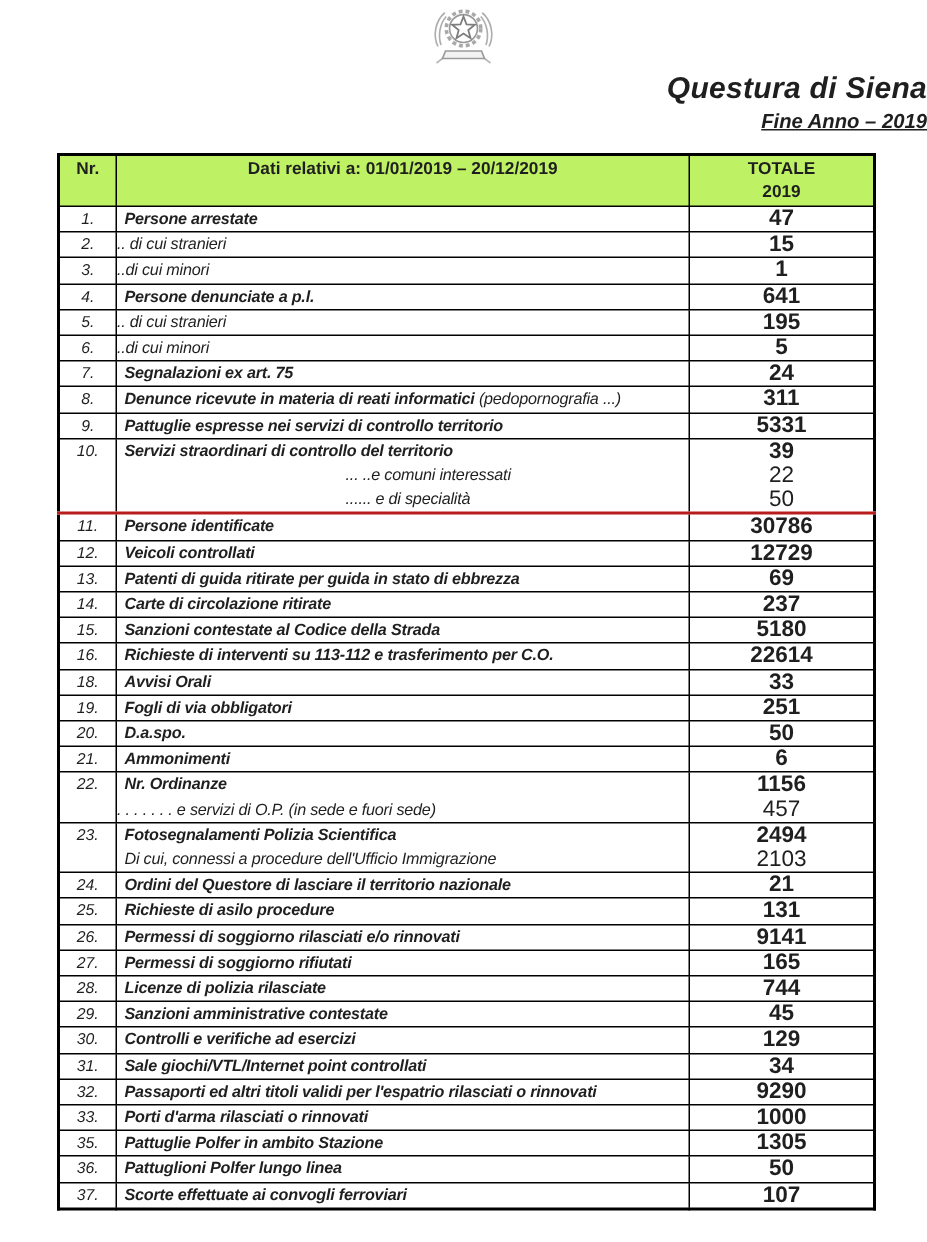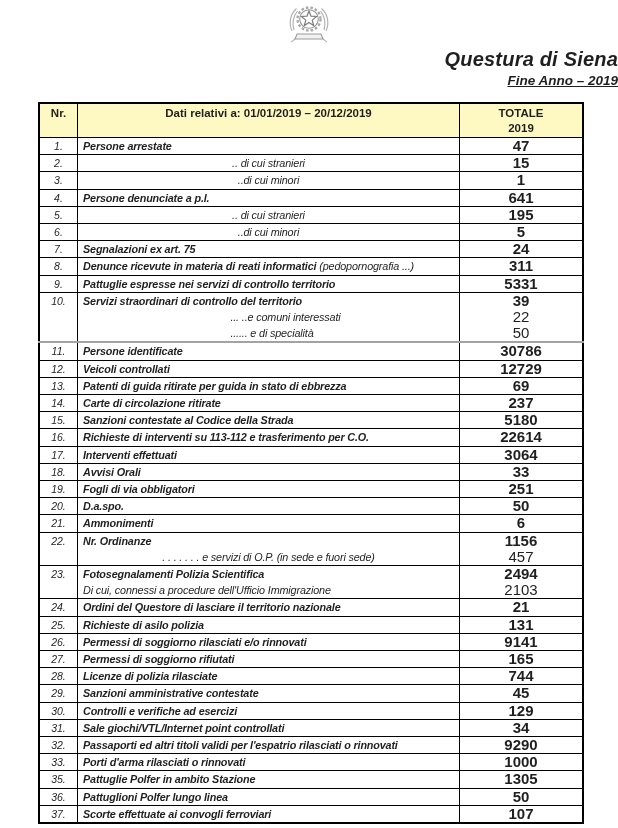--- a/index.html
+++ b/index.html
@@ -20,48 +20,48 @@
     text-decoration:underline; margin-bottom:14px;
   }
 
   table.stats {
     border-collapse:collapse; table-layout:fixed;
     width:540px; margin-left:38px;
     border:2px solid #000;
   }
   .stats th, .stats td { border:1px solid #000; padding:0; vertical-align:top; }
   .stats thead th {
-    background:#fef9c3; font-weight:bold; text-align:center;
+    background:#bef264; font-weight:bold; text-align:center;
     font-size:11.5px; line-height:14.5px; padding:2px 0;margin-left:31px;
   }
   th.c-nr  { width:37px; }
   th.c-desc{ width:381px; }
   th.c-tot { width:122px; }
 
   td.nr {
     font-style:italic; text-align:center;
     font-size:10.5px; line-height:16.2px;
   }
   .line {
     font-size:10.8px; line-height:16.2px; height:16.2px;
     white-space:nowrap; overflow:hidden; letter-spacing:-0.15px;font-style:italic;
   }
   .line.main   { font-weight:bold; padding-left:5px; }
-  .line.sub-center { text-align:center; font-weight:normal; }
+  .line.sub-center { text-align:left; font-weight:normal; }
   .line.sub-offset { padding-left:40%; font-weight:normal; }
   .line.sub-left   { padding-left:5px; font-weight:normal; }
   .note { font-weight:normal; }
 
   .val {
     font-weight:bold; text-align:center;
     font-size:15px; line-height:16.2px; height:16.2px;
   }
   .val.reg { font-weight:normal; }
 
-  tr.thick-top td { border-top:2px solid #a3a3a3; }
+  tr.thick-top td { border-top:2px solid #b91c1c; }
 </style>
 </head>
 <body>
 
 <div class="page">
 
   <div class="doc-header">
     <svg class="emblem" width="50" height="42" viewBox="0 0 50 42" aria-hidden="true">
       <g fill="none" stroke="#9a9a9a" stroke-width="1.1">
         <circle cx="25" cy="16" r="11.5" stroke-width="2.4" stroke-dasharray="2.6 2" opacity="0.85"></circle>
@@ -231,29 +231,20 @@
         <tr>
           <td class="nr">16.</td>
           <td>
             <div class="line main">Richieste di interventi su 113-112 e trasferimento per C.O.</div>
           </td>
           <td>
             <div class="val">22614</div>
           </td>
         </tr>
         <tr>
-          <td class="nr">17.</td>
-          <td>
-            <div class="line main">Interventi effettuati</div>
-          </td>
-          <td>
-            <div class="val">3064</div>
-          </td>
-        </tr>
-        <tr>
           <td class="nr">18.</td>
           <td>
             <div class="line main">Avvisi Orali</div>
           </td>
           <td>
             <div class="val">33</div>
           </td>
         </tr>
         <tr>
           <td class="nr">19.</td>
@@ -309,21 +300,21 @@
           <td>
             <div class="line main">Ordini del Questore di lasciare  il territorio nazionale</div>
           </td>
           <td>
             <div class="val">21</div>
           </td>
         </tr>
         <tr>
           <td class="nr">25.</td>
           <td>
-            <div class="line main">Richieste di asilo polizia</div>
+            <div class="line main">Richieste di asilo procedure</div>
           </td>
           <td>
             <div class="val">131</div>
           </td>
         </tr>
         <tr>
           <td class="nr">26.</td>
           <td>
             <div class="line main">Permessi di soggiorno rilasciati  e/o rinnovati</div>
           </td>

